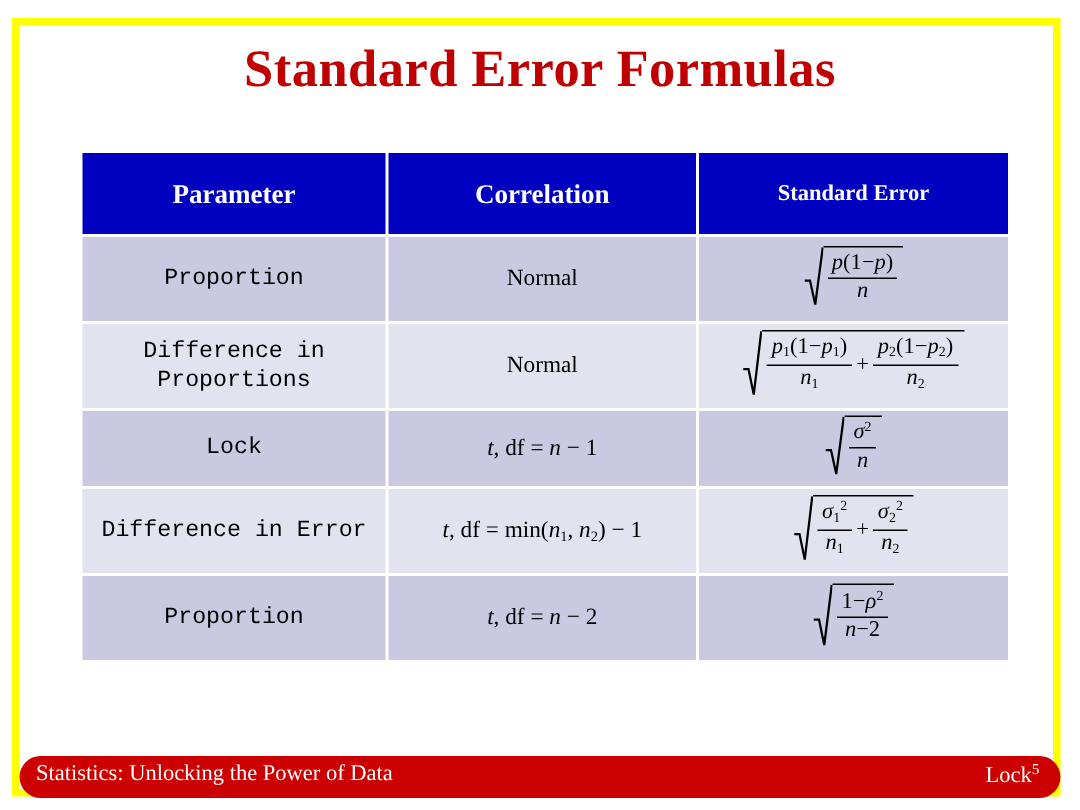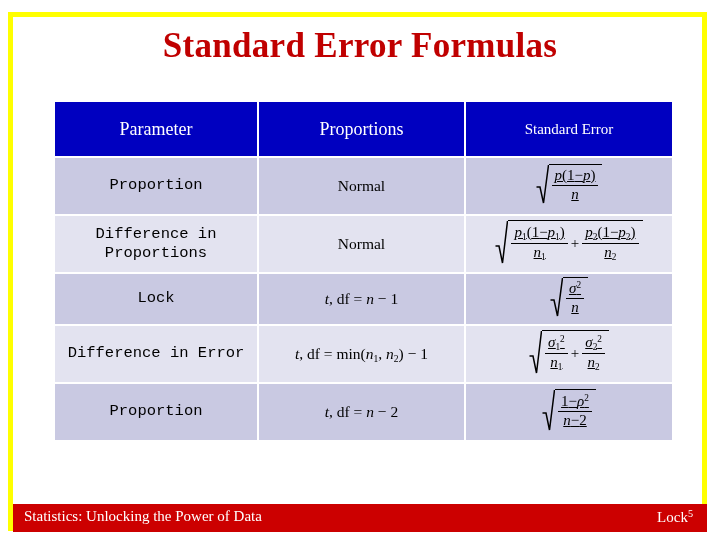--- a/index.html
+++ b/index.html
@@ -66,21 +66,21 @@
     text-align: center;
   }
   col.c-param { width: 202px; }
   col.c-dist  { width: 205px; }
   col.c-se    { width: 206px; }
 
   thead th {
     background: #0000c0;
     color: #ffffff;
     font-family: "Liberation Serif", serif;
-    font-weight: normal;
+    font-weight: bold;
     font-size: 18px;
     height: 54px;
   }
   thead th.se-head { font-size: 15px; }
 
   tbody td {
     font-family: "Liberation Serif", serif;
     font-size: 15.5px;
     color: #000000;
   }
@@ -138,21 +138,20 @@
 
   
   .frac {
     display: inline-flex;
     flex-direction: column;
     align-items: center;
     justify-content: center;
     vertical-align: middle;
     line-height: 1.06;
     margin: 0 1px;
-    text-decoration: underline;
   }
   .frac > .num {
     padding: 0 3px 1px 3px;
     border-bottom: 1.3px solid #000;
     white-space: nowrap;
   }
   .frac > .den {
     padding: 1px 3px 0 3px;
     white-space: nowrap;
   }
@@ -169,20 +168,21 @@
   .footer-bar {
     position: absolute;
     left: 13px;
     top: 500px;
     width: 694px;
     height: 28px;
     background: #cc0000;
     color: #ffffff;
     font-family: "Liberation Serif", serif;
     font-size: 15px;
+    border-radius: 14px;
   }
   .footer-left {
     position: absolute;
     left: 11px;
     top: 4px;
   }
   .footer-right {
     position: absolute;
     right: 14px;
     top: 4px;
@@ -204,21 +204,21 @@
   <div class="table-wrap">
     <table class="formula-table">
       <colgroup>
         <col class="c-param">
         <col class="c-dist">
         <col class="c-se">
       </colgroup>
       <thead>
         <tr>
           <th>Parameter</th>
-          <th>Proportions</th>
+          <th>Correlation</th>
           <th class="se-head">Standard Error</th>
         </tr>
       </thead>
       <tbody>
 
         <tr class="row-dark r1">
           <td class="param-cell">Proportion</td>
           <td class="dist-cell">Normal</td>
           <td class="se-cell">
             <span class="mathrow f-med">

